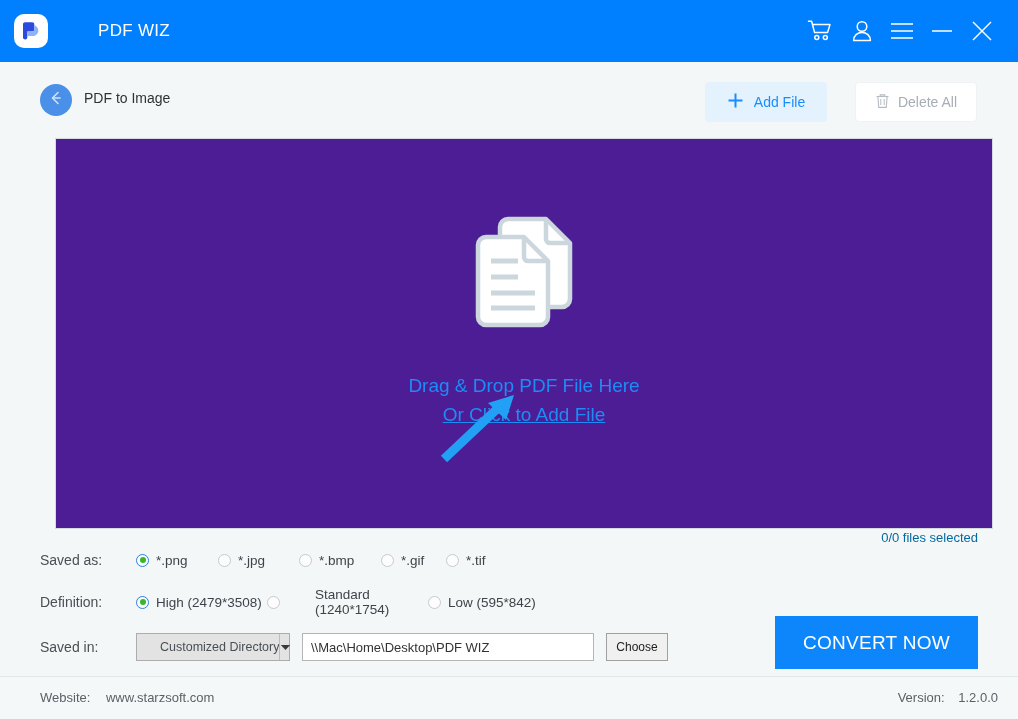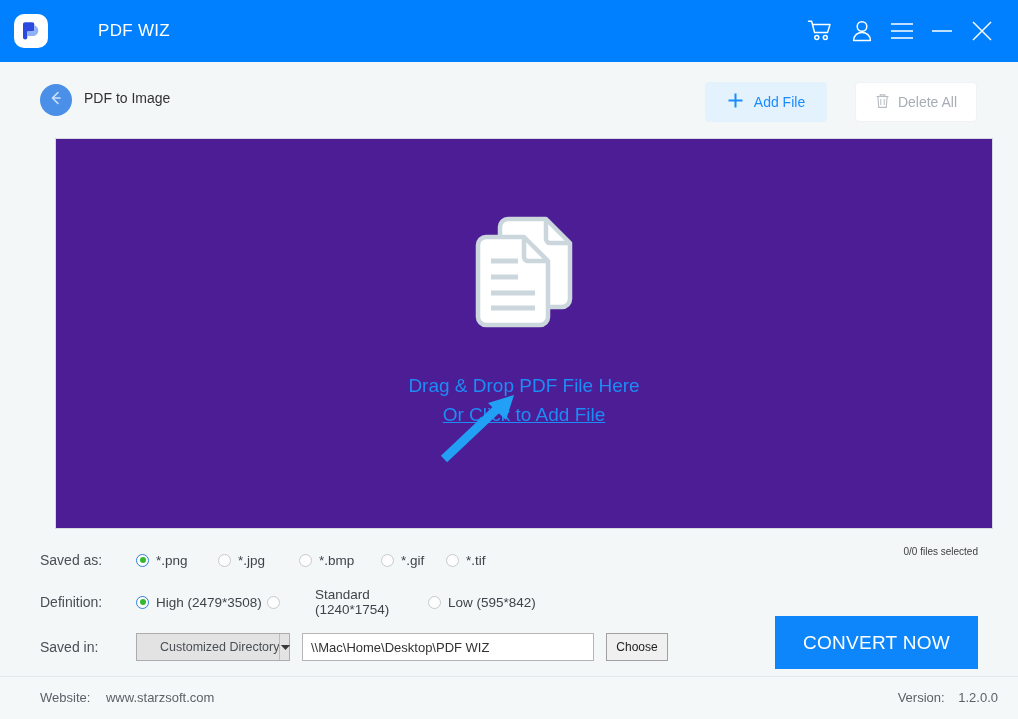--- a/index.html
+++ b/index.html
@@ -149,23 +149,23 @@
     position: absolute;
     left: 380px;
     top: 250px;
     pointer-events: none;
   }
 
   
   .files-count {
     position: absolute;
     right: 40px;
-    top: 546px;
-    font-size: 10px;
-    color: #404040;
+    top: 530px;
+    font-size: 13px;
+    color: #0369a1;
   }
   .opt-row {
     position: absolute;
     left: 40px;
     height: 22px;
     display: flex;
     align-items: center;
     justify-content: center;
   }
   .opt-row .row-label {

